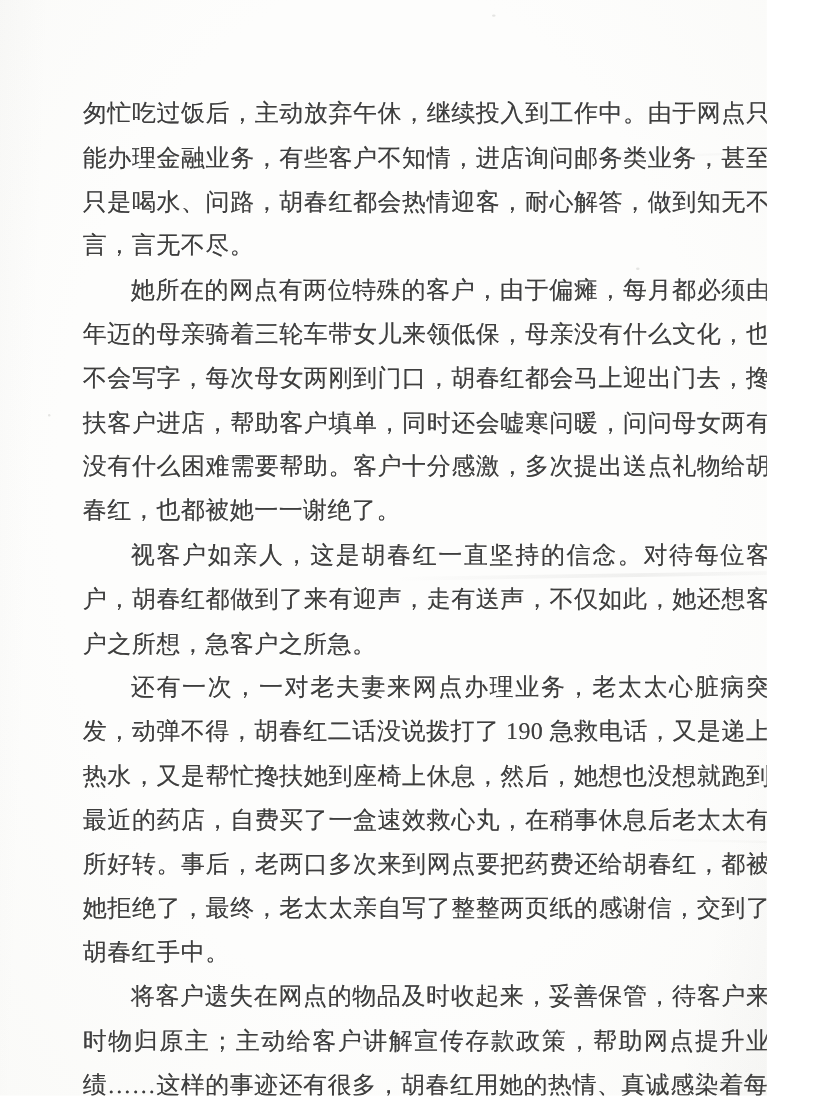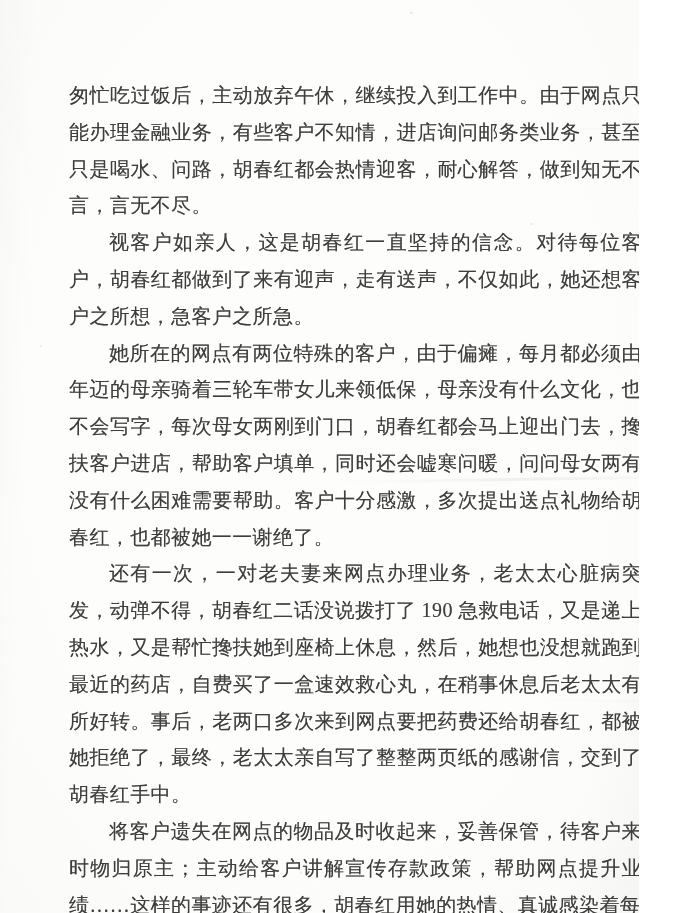--- a/index.html
+++ b/index.html
@@ -85,18 +85,18 @@
   <div class="crease-a"></div>
   <div class="crease-b"></div>
   <div class="crease-c"></div>
   <div class="speck s1"></div>
   <div class="speck s2"></div>
   <div class="speck s3"></div>
   <div class="speck s4"></div>
 
   <div class="text-block">
     <p>匆忙吃过饭后，主动放弃午休，继续投入到工作中。由于网点只能办理金融业务，有些客户不知情，进店询问邮务类业务，甚至只是喝水、问路，胡春红都会热情迎客，耐心解答，做到知无不言，言无不尽。</p>
+    <p class="indent">她所在的网点有两位特殊的客户，由于偏瘫，每月都必须由年迈的母亲骑着三轮车带女儿来领低保，母亲没有什么文化，也不会写字，每次母女两刚到门口，胡春红都会马上迎出门去，搀扶客户进店，帮助客户填单，同时还会嘘寒问暖，问问母女两有没有什么困难需要帮助。客户十分感激，多次提出送点礼物给胡春红，也都被她一一谢绝了。</p>
     <p class="indent">视客户如亲人，这是胡春红一直坚持的信念。对待每位客户，胡春红都做到了来有迎声，走有送声，不仅如此，她还想客户之所想，急客户之所急。</p>
-    <p class="indent">她所在的网点有两位特殊的客户，由于偏瘫，每月都必须由年迈的母亲骑着三轮车带女儿来领低保，母亲没有什么文化，也不会写字，每次母女两刚到门口，胡春红都会马上迎出门去，搀扶客户进店，帮助客户填单，同时还会嘘寒问暖，问问母女两有没有什么困难需要帮助。客户十分感激，多次提出送点礼物给胡春红，也都被她一一谢绝了。</p>
     <p class="indent">还有一次，一对老夫妻来网点办理业务，老太太心脏病突发，动弹不得，胡春红二话没说拨打了 190 急救电话，又是递上热水，又是帮忙搀扶她到座椅上休息，然后，她想也没想就跑到最近的药店，自费买了一盒速效救心丸，在稍事休息后老太太有所好转。事后，老两口多次来到网点要把药费还给胡春红，都被她拒绝了，最终，老太太亲自写了整整两页纸的感谢信，交到了胡春红手中。</p>
     <p class="indent">将客户遗失在网点的物品及时收起来，妥善保管，待客户来时物归原主；主动给客户讲解宣传存款政策，帮助网点提升业绩……这样的事迹还有很多，胡春红用她的热情、真诚感染着每</p>
   </div>
 </div>
 
 </body></html>

